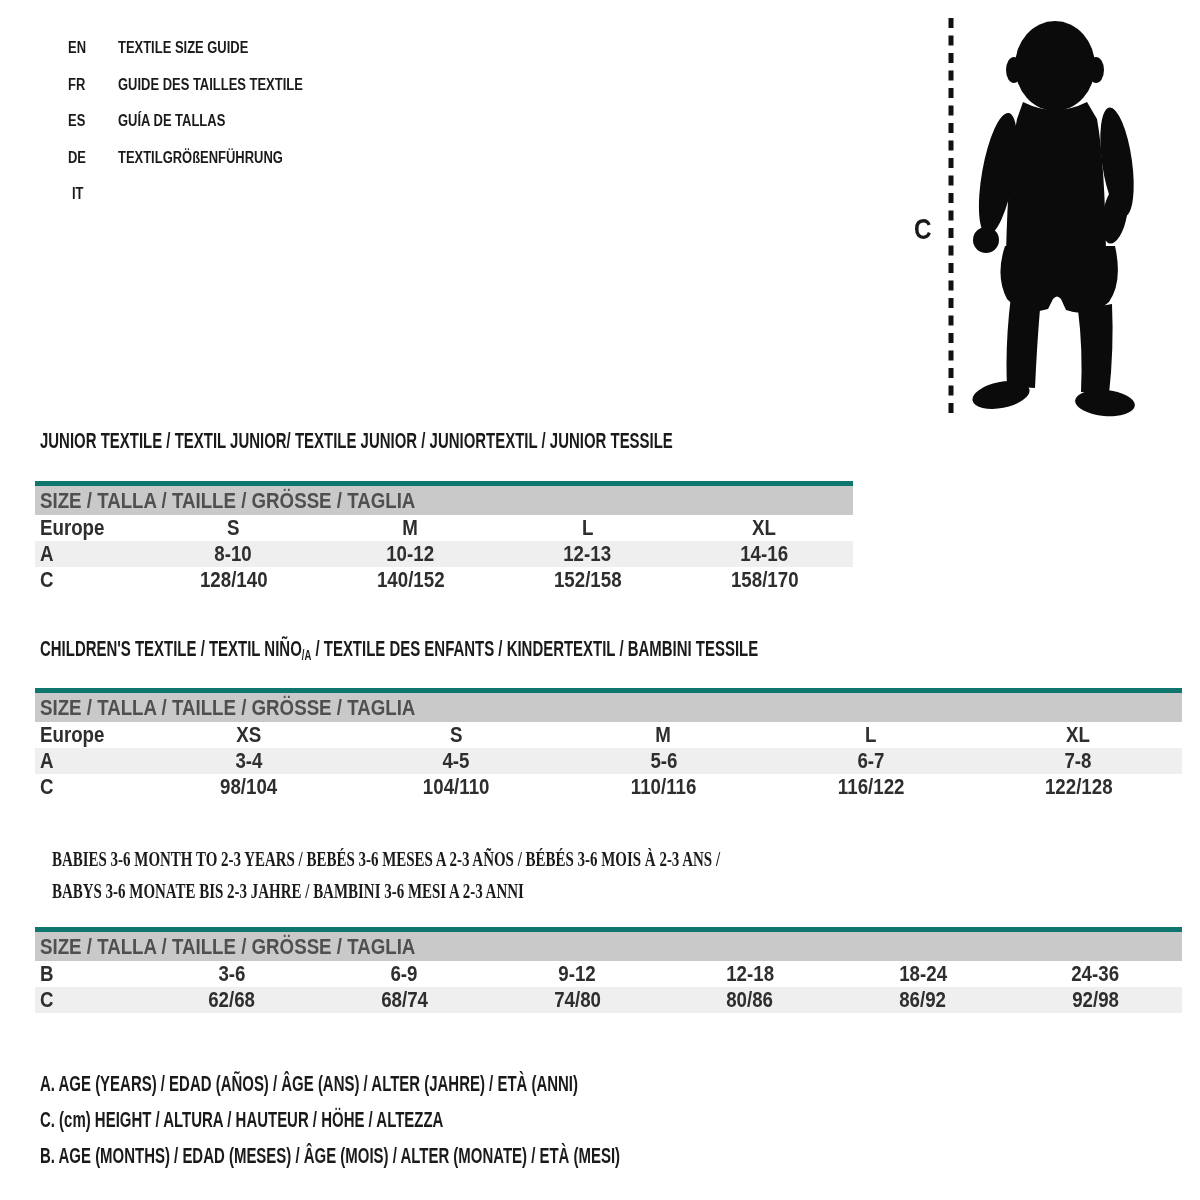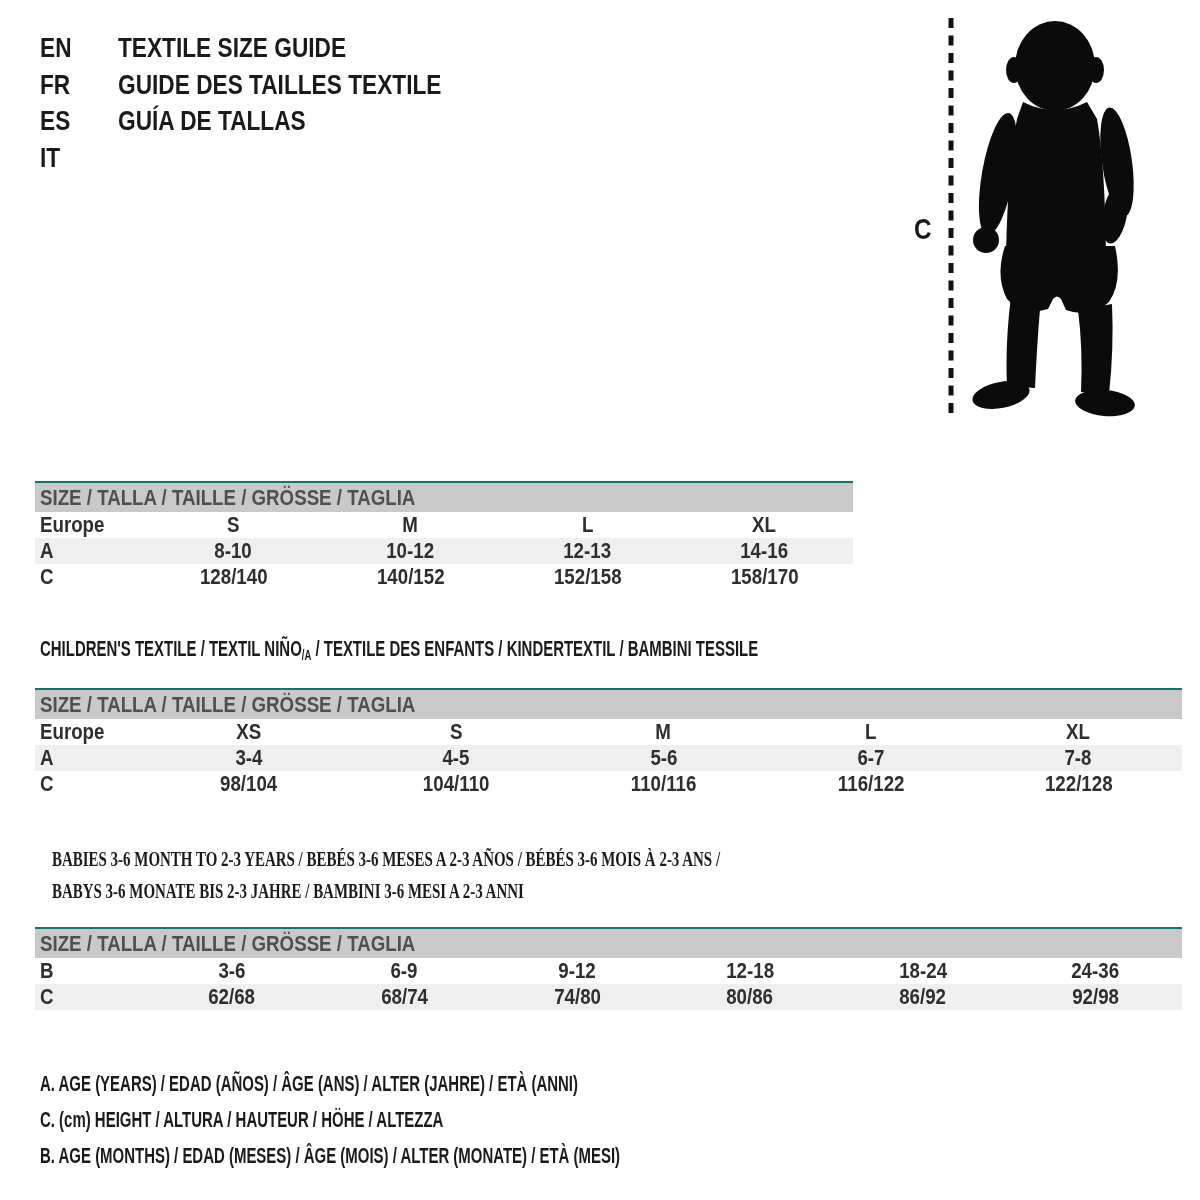--- a/index.html
+++ b/index.html
@@ -13,41 +13,41 @@
 
   
   .cnd  { display:inline-block; white-space:nowrap; }
   .cx68 { transform:scaleX(0.68); }
   .cx81 { transform:scaleX(0.81); }
   .cx85 { transform:scaleX(0.85); }
   .ol   { transform-origin:0 50%; }
 
   
   .lang-block { left:40px; top:30px; }
-  .lang-row   { display:flex; align-items:center; height:36.5px; font-size:28px; }
+  .lang-row   { display:flex; align-items:center; height:36.5px; font-size:16px;text-align:center; }
   .lang-code  { flex:0 0 78px; }
 
   
   .sec-title  { font-size:22px; line-height:26px; }
   .sec-title.two-line div { line-height:32px; }
   .sub { font-size:14px; vertical-align:-4px; }
 
   
   table.size-table {
     position:absolute; border-collapse:collapse; table-layout:fixed;
     color:var(--table-text,#2e2e2e);
   }
   .size-table td { padding:0; text-align:center; font-size:22px; height:19px; vertical-align:middle; }
   .size-table col.col-label { width:110px; }
   .size-table td.lbl { text-align:left; padding-left:5px; }
   .size-table tr.thead td {
     background:var(--table-header-bg,#c9c9c9);
     color:var(--table-header-text,#4f4f4f);
     text-align:left; padding-left:5px; height:29px;
-    border-top:2px solid #0f766e;
+    border-top:5px solid #0f766e;
   }
   .size-table tr.stripe td { background:var(--row-stripe-bg,#efefef); }
 
   
   .footnotes .fn-line { height:36px; display:flex; align-items:center; font-size:22px;text-align:right; }
 
   
   .measure-label { font-size:30px; }
 </style>
 </head>
@@ -62,20 +62,24 @@
     </div>
     <div class="lang-row">
       <span class="lang-code"><span class="cnd cx81 ol">FR</span></span>
       <span class="lang-label"><span class="cnd cx81 ol">GUIDE DES TAILLES TEXTILE</span></span>
     </div>
     <div class="lang-row">
       <span class="lang-code"><span class="cnd cx81 ol">ES</span></span>
       <span class="lang-label"><span class="cnd cx81 ol">GUÍA DE TALLAS</span></span>
     </div>
     <div class="lang-row">
+      <span class="lang-code"><span class="cnd cx81 ol">DE</span></span>
+      <span class="lang-label"><span class="cnd cx81 ol">TEXTILGRÖßENFÜHRUNG</span></span>
+    </div>
+    <div class="lang-row">
       <span class="lang-code"><span class="cnd cx81 ol">IT</span></span>
     </div>
   </div>
 
   <svg class="abs" viewBox="0 0 10 404" style="left:946px; top:14px; width:10px; height:404px;">
     <line x1="5" y1="4" x2="5" y2="400" stroke="#111" stroke-width="5" stroke-dasharray="10 7.5"></line>
   </svg>
 
   <div class="abs measure-label" style="left:912px; top:212px;">
     <span class="cnd cx81">C</span>
@@ -99,20 +103,23 @@
       <path d="M40,232 Q30,262 42,285 Q58,303 83,295 L88,285 Q92,280 96,285 L101,296 Q126,305 144,288 Q158,268 150,232 Z"></path>
 
       <path d="M46,282 Q40,330 42,372 L70,374 Q72,330 75,295 Z"></path>
       <path d="M113,296 Q118,335 116,378 L144,380 Q149,335 147,290 Z"></path>
 
       <ellipse cx="36" cy="381" rx="29" ry="13" transform="rotate(-11 36 381)"></ellipse>
       <ellipse cx="140" cy="389" rx="30" ry="13" transform="rotate(5 140 389)"></ellipse>
     </g>
   </svg>
 
+  <div class="abs sec-title" style="left:40px; top:428px;">
+    <span class="cnd cx68 ol">JUNIOR TEXTILE / TEXTIL JUNIOR/ TEXTILE JUNIOR / JUNIORTEXTIL / JUNIOR TESSILE</span>
+  </div>
 
   <table class="size-table" style="left:35px; top:481px; width:818px;">
     <colgroup>
         <col class="col-label">
         <col>
         <col>
         <col>
         <col>
       </colgroup>
     <tbody>

